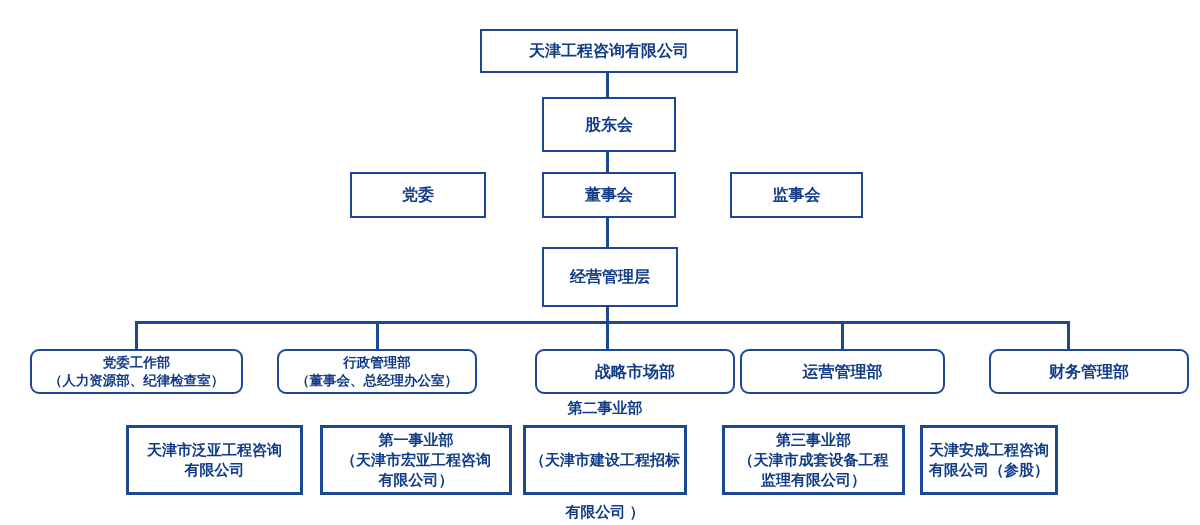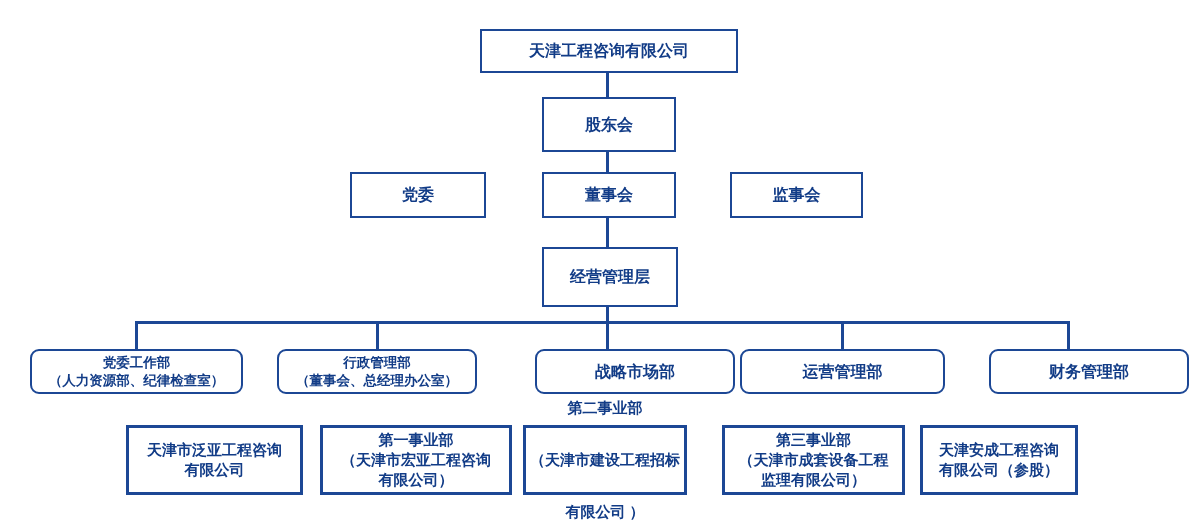--- a/index.html
+++ b/index.html
@@ -42,21 +42,21 @@
   #box-dept-admin     {left:277px;top:349px;width:200px;height:45px;}
   #box-dept-strategy  {left:503px;top:349px;width:200px;height:45px;margin-left:32px;}
   #box-dept-operations{left:740px;top:349px;width:205px;height:45px;}
   #box-dept-finance   {left:968px;top:349px;width:200px;height:45px;margin-left:21px;}
 
   
   #box-sub-fanya    {left:126px;top:425px;width:177px;height:70px;}
   #box-sub-div1     {left:320px;top:425px;width:192px;height:70px;}
   #box-sub-div2     {left:523px;top:425px;width:164px;height:70px;gap:32px;}
   #box-sub-div3     {left:722px;top:425px;width:183px;height:70px;}
-  #box-sub-ancheng  {left:920px;top:425px;width:158px;height:70px;}
+  #box-sub-ancheng  {left:920px;top:425px;width:138px;height:70px;}
 
   
   #conn-root-shareholders {left:606px;top:73px; height:24px;}
   #conn-shareholders-board{left:606px;top:144px;height:28px;}
   #conn-board-management  {left:606px;top:218px;height:29px;}
   #conn-management-bus    {left:606px;top:293px;height:29px;}
   #conn-bus               {left:135px;top:321px;width:935px;}
   #conn-drop-1{left:135px;   top:321px;height:28px;}
   #conn-drop-2{left:375.5px; top:321px;height:28px;}
   #conn-drop-3{left:606px;   top:321px;height:28px;}

